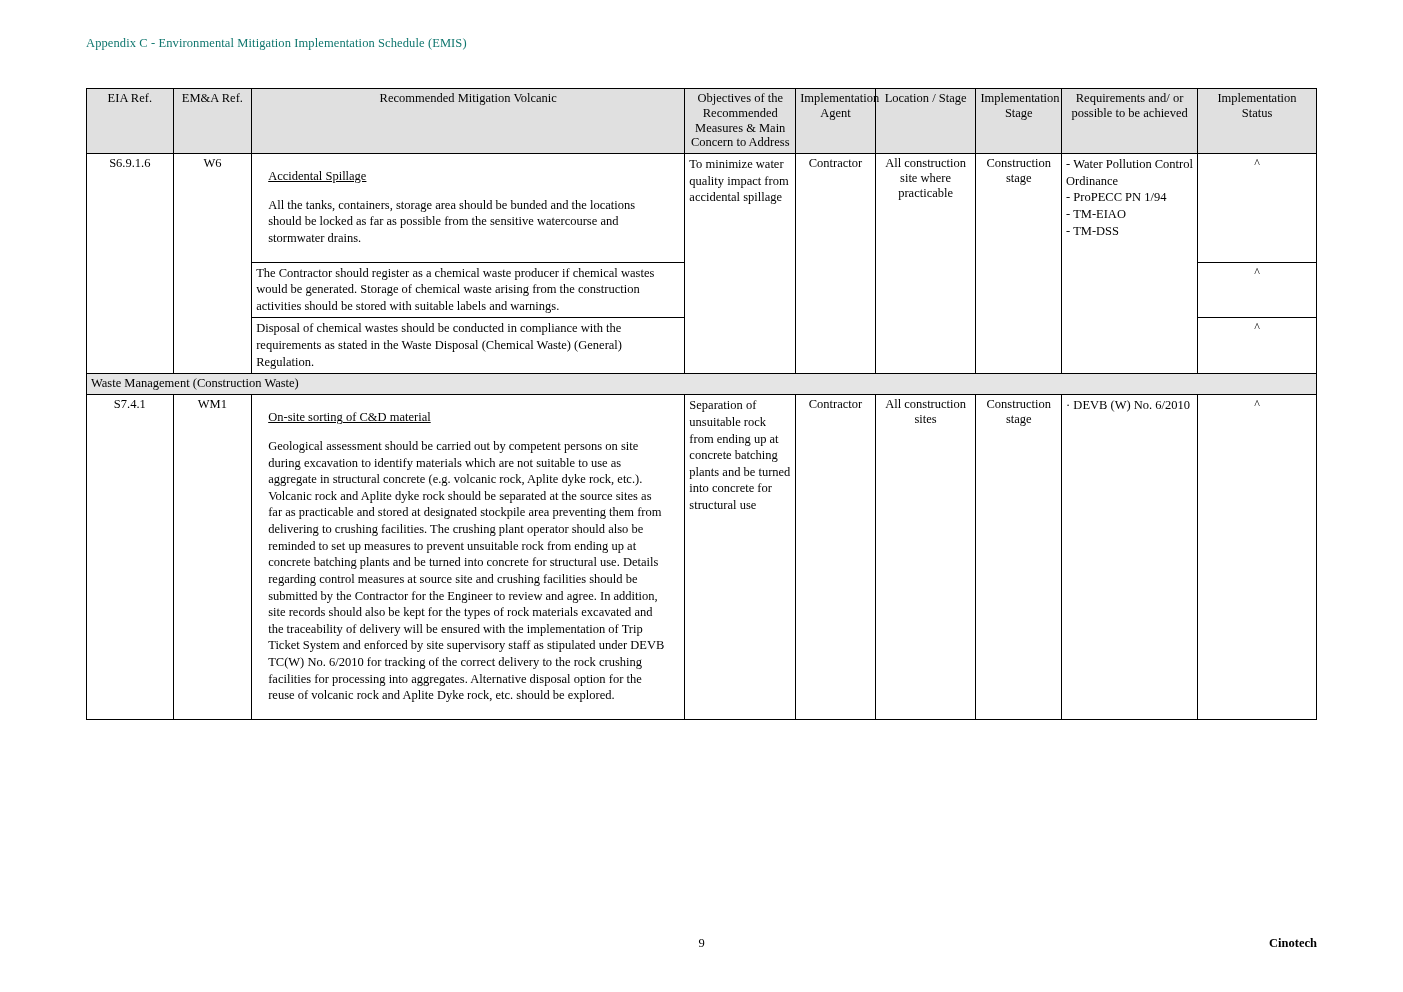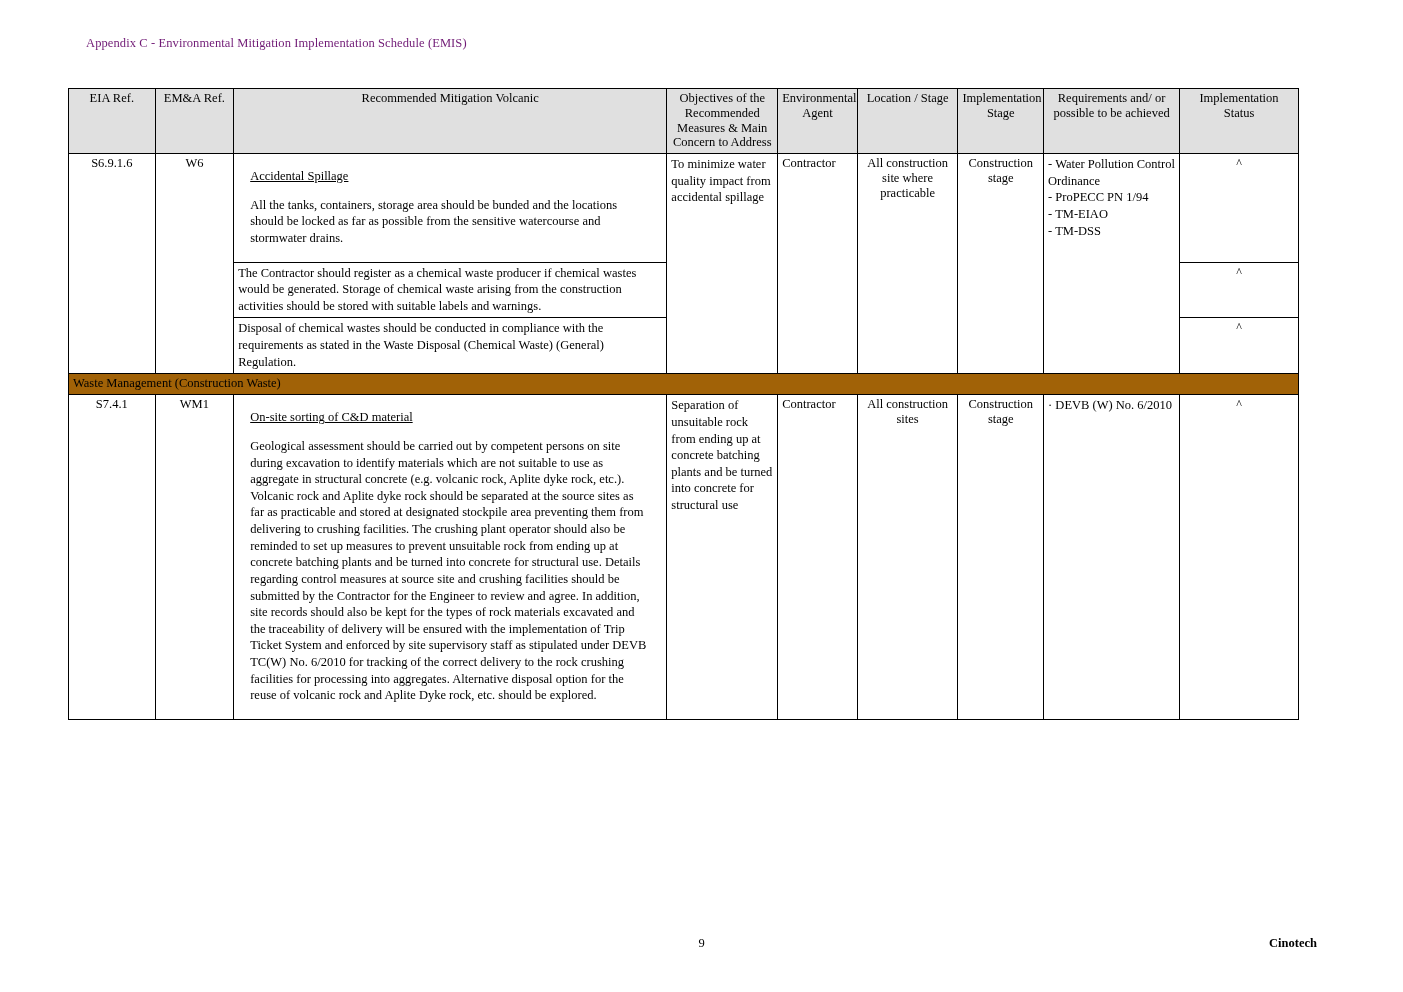--- a/index.html
+++ b/index.html
@@ -20,26 +20,26 @@
     left: 0; top: 0;
     width: 1403px;
     height: 992px;
   }
   .header-text {
     position: absolute;
     left: 86px;
     top: 36px;
     font-size: 12.5px;
     font-family: "Liberation Serif", serif;
-    color: #701a75;
+    color: #0f766e;
     letter-spacing: 0.1px;
   }
   table.emis {
     position: absolute;
-    left: 68px;
+    left: 86px;
     top: 88px;
     width: 1231px;
     border-collapse: collapse;
     table-layout: fixed;
     font-size: 12.5px;
   }
   table.emis td, table.emis th {
     border: 1px solid #000;
     vertical-align: top;
     padding: 2px 4px 3px 4px;
@@ -67,21 +67,21 @@
   .underline { text-decoration: underline; }
   .measure-cell {
     line-height: 1.33;
     text-align: left;
   }
   .measure-cell p {
     margin: 12px;
   }
   .tall-cell { line-height: 1.33; }
   .section-row td {
-    background: #a16207;
+    background: #e5e5e5;
     font-weight: bold;
     padding: 2px 4px;
     text-align: left;
   }
   .status-caret {
     text-align: center;
     font-size: 12px;
   }
   .req-list {
     line-height: 1.33;
@@ -95,21 +95,21 @@
     text-align: center;
     font-size: 12.5px;
   }
   .footer-right {
     position: absolute;
     right: 86px;
     top: 936px;
     font-size: 12.5px;
     font-weight: bold;
   }
-  .agent-center { }
+  .agent-center { text-align: center; }
 </style>
 </head>
 <body>
 
 <div class="page">
 
   <div class="header-text">Appendix C - Environmental Mitigation Implementation Schedule (EMIS)</div>
 
   <table class="emis">
     <colgroup>
@@ -122,21 +122,21 @@
       <col class="col-stage">
       <col class="col-req">
       <col class="col-status">
     </colgroup>
     <thead>
       <tr>
         <th>EIA Ref.</th>
         <th>EM&amp;A Ref.</th>
         <th>Recommended Mitigation Volcanic</th>
         <th>Objectives of the Recommended Measures &amp; Main Concern to Address</th>
-        <th>Environmental Agent</th>
+        <th>Implementation Agent</th>
         <th>Location / Stage</th>
         <th>Implementation Stage</th>
         <th>Requirements and/ or possible to be achieved</th>
         <th>Implementation Status</th>
       </tr>
     </thead>
     <tbody>
 
       <tr>
         <td class="c-center" rowspan="3">S6.9.1.6</td>

